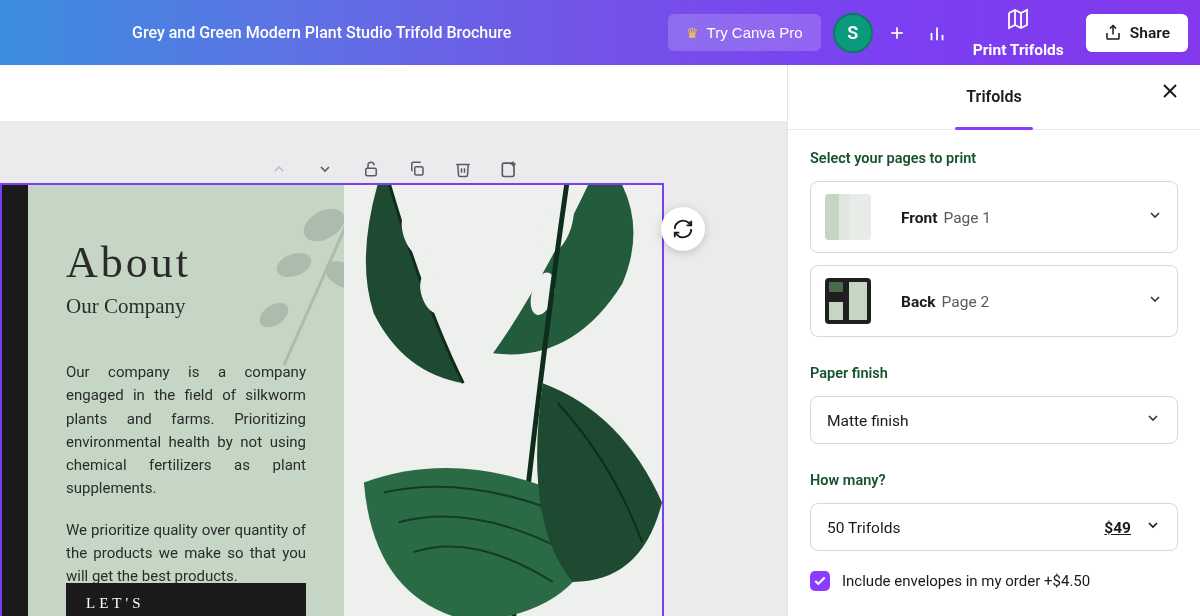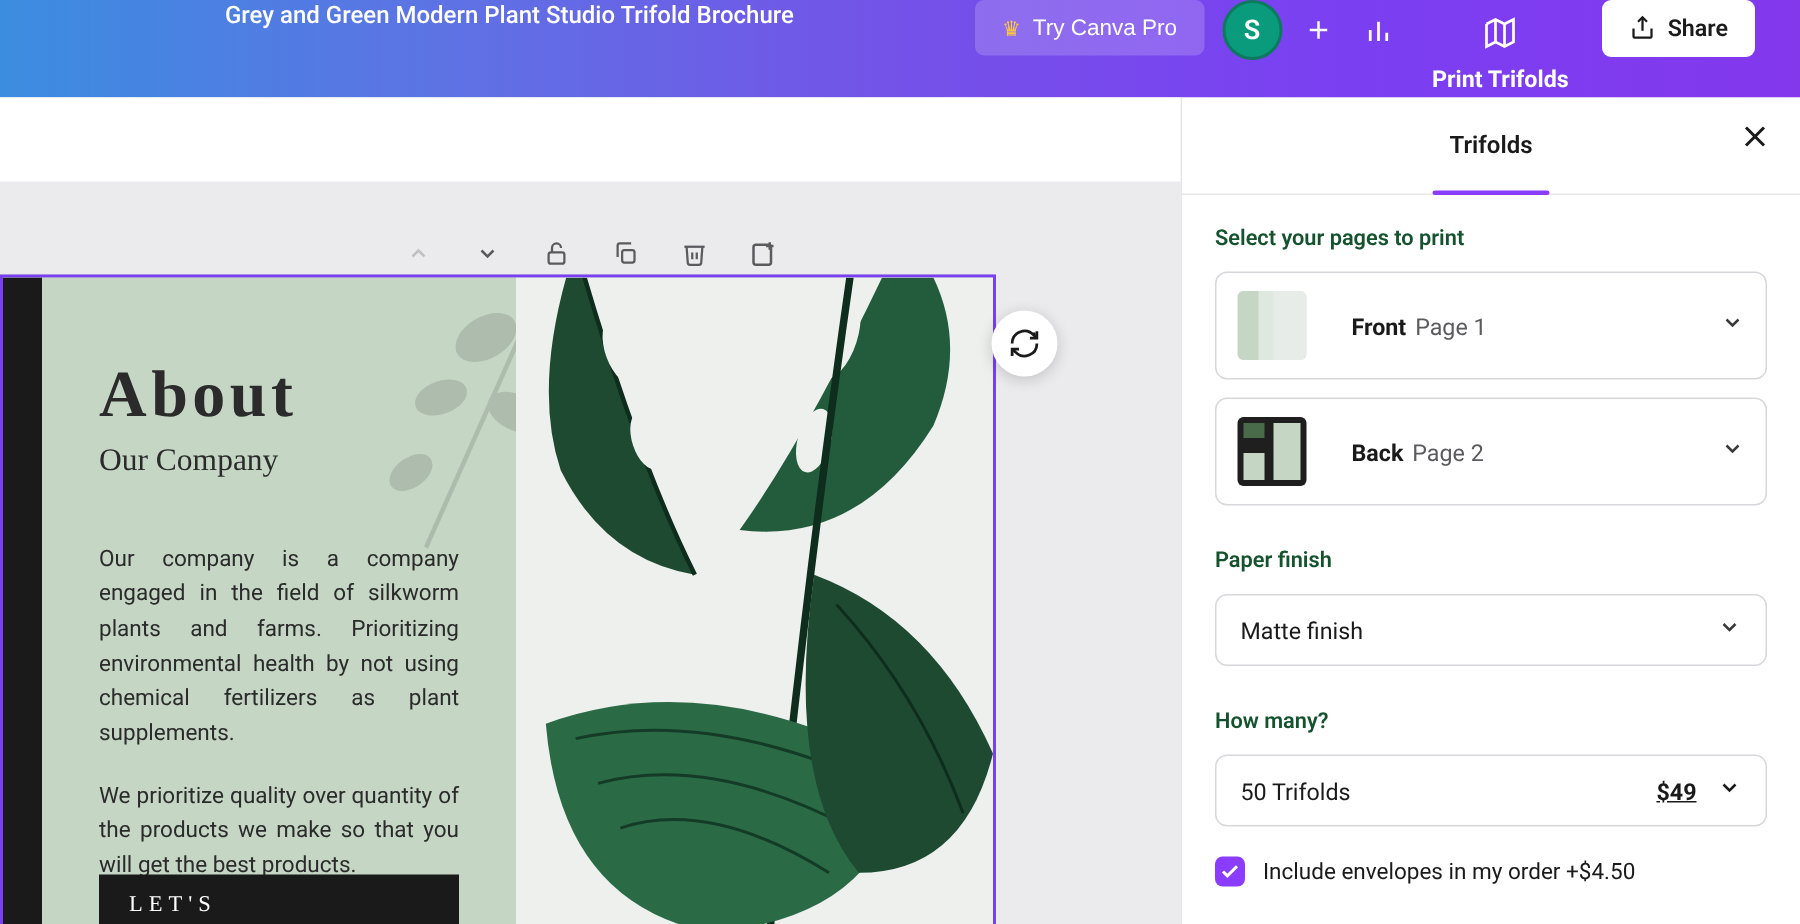--- a/index.html
+++ b/index.html
@@ -3,22 +3,22 @@
   <meta charset="utf-8">
   <style>
     * { margin: 0; padding: 0; box-sizing: border-box; }
     body { font-family: -apple-system, BlinkMacSystemFont, 'Segoe UI', Roboto, Helvetica, Arial, sans-serif; width: 1200px; height: 616px; overflow: hidden; background: #f0f0f2; }
 
     
     .header {
       height: 65px;
       background: linear-gradient(90deg, #3b8de0 0%, #5e72e4 25%, #7452e8 50%, #7b3ff2 75%, #8338ec 100%);
       display: flex;
-      align-items: flex-start;
-      padding: 0 30px;
+      align-items: center;
+      padding: 0 12px;
       color: #fff;
     }
     .doc-title { font-size: 16px; font-weight: 500; margin-left: 120px; margin-right: auto; }
     .pro-btn { background: rgba(255,255,255,0.18); border: none; color: #fff; padding: 10px 18px; border-radius: 6px; font-size: 15px; font-weight: 500; display: flex; align-items: center; gap: 8px; cursor: pointer; margin-right: 12px; }
     .crown { color: #ffc93c; font-size: 14px; }
     .avatar { width: 40px; height: 40px; border-radius: 50%; background: #0a9b7c; border: 2px solid #0d7a5f; display: flex; align-items: center; justify-content: center; font-weight: 600; font-size: 18px; color: #fff; margin-right: 4px; }
     .icon-btn { width: 40px; height: 40px; border-radius: 6px; display: flex; align-items: center; justify-content: center; cursor: pointer; color: #fff; }
     .print-trifolds-btn { display: flex; align-items: center; gap: 10px; padding: 10px 16px; border-radius: 6px; cursor: pointer; font-size: 15.5px; font-weight: 700; flex-direction: column; }
     .share-btn { background: #fff; color: #1a1a1a; padding: 10px 18px; border-radius: 6px; font-size: 15.5px; font-weight: 600; display: flex; align-items: center; gap: 8px; cursor: pointer; margin-left: 6px; }
 
@@ -46,21 +46,21 @@
       top: 62px;
       width: 664px;
       height: 442px;
       border: 2px solid #7b3ff2;
       background: #c5d6c5;
       display: flex;
       overflow: hidden;
     }
     .black-strip { width: 26px; background: #1a1a1a; }
     .about-panel { width: 316px; background: #c5d6c5; padding: 52px 38px 20px 38px; position: relative; }
-    .about-heading { font-family: Georgia, serif; font-size: 44px; font-weight: 700; color: #2b2b2b; letter-spacing: 3px; margin-bottom: 6px; }
+    .about-heading { font-family: Georgia, serif; font-size: 44px; font-weight: 400; color: #2b2b2b; letter-spacing: 3px; margin-bottom: 6px; }
     .about-sub { font-family: Georgia, serif; font-size: 21px; color: #2b2b2b; font-weight: 400; margin-bottom: 42px; }
     .about-body { font-size: 15px; line-height: 1.55; color: #2b2b2b; text-align: justify; margin-bottom: 18px; }
     .lets-box { position: absolute; bottom: 0; left: 38px; width: 240px; height: 40px; background: #1a1a1a; color: #fff; padding: 12px 20px; font-family: Georgia, serif; font-size: 15px; letter-spacing: 4px; overflow: hidden; }
     .plant-panel { flex: 1; background: #eef0ee; position: relative; overflow: hidden; }
 
     
     .rotate-btn { position: absolute; top: 86px; right: 82px; width: 44px; height: 44px; border-radius: 50%; background: #fff; box-shadow: 0 2px 10px rgba(0,0,0,0.18); display: flex; align-items: center; justify-content: center; cursor: pointer; }
 
     
     .right-panel { width: 413px; background: #fff; border-left: 1px solid #e4e4e7; display: flex; flex-direction: column; }

